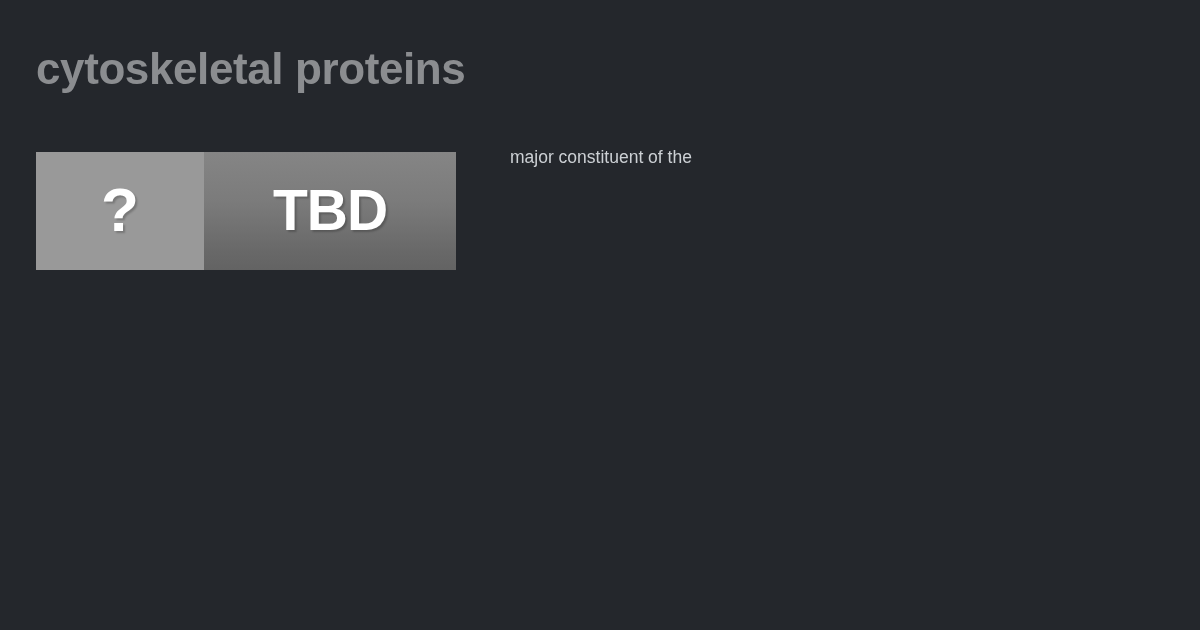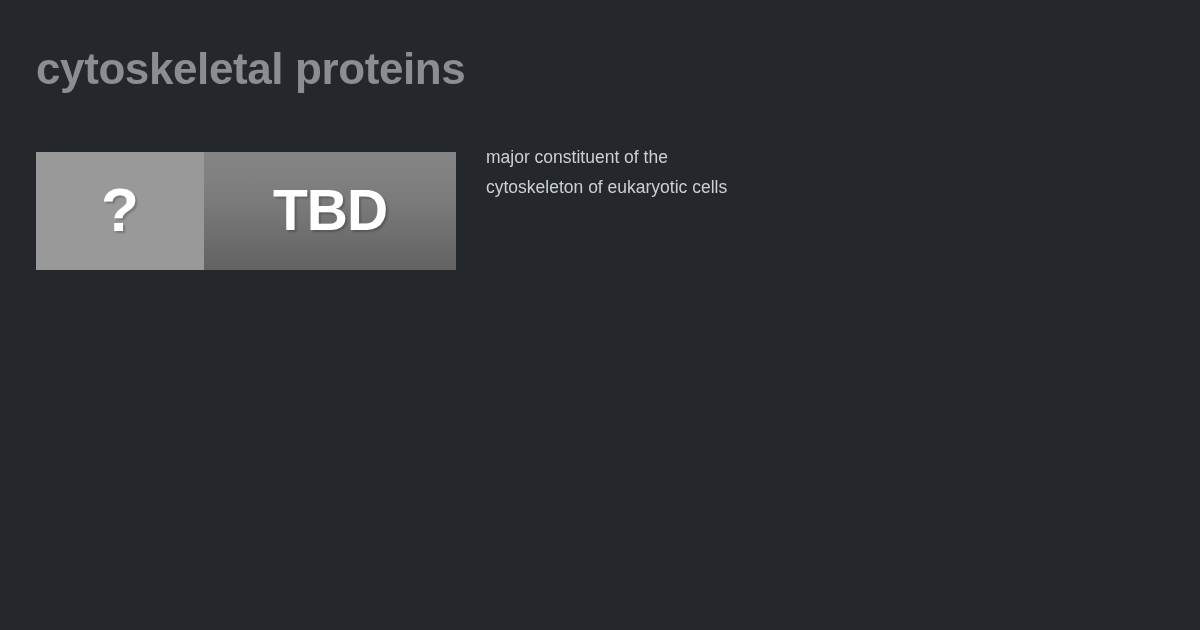--- a/index.html
+++ b/index.html
@@ -95,20 +95,21 @@
     width: 330px;
     margin: 0;
     color: #ccd0d4;
     font-size: 17.5px;
     line-height: 30px;
     font-weight: normal;
   }
   .description-line {
     display: block;
     white-space: nowrap;
+    margin-left: 24px;
   }
 </style>
 </head>
 <body>
 
 <div class="page">
 
   <h1 class="title">cytoskeletal proteins</h1>
 
   <div class="content-row">
@@ -117,18 +118,17 @@
       <div class="thumb-left">
         <span class="qmark">?</span>
       </div>
       <div class="thumb-right">
         <span class="tbd">TBD</span>
       </div>
     </div>
 
     <p class="description">
       <span class="description-line">major constituent of the</span>
-      <span class="description-line">cytoskeleton of eukaryotic cells</span>
     </p>
 
   </div>
 
 </div>
 
 </body></html>

